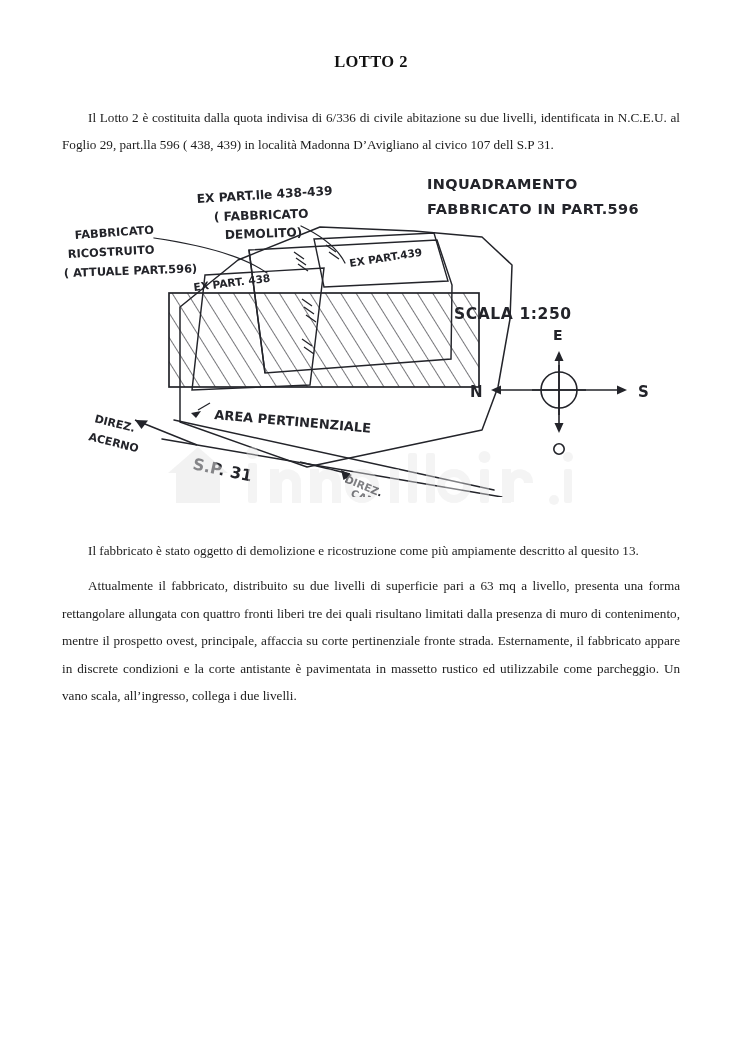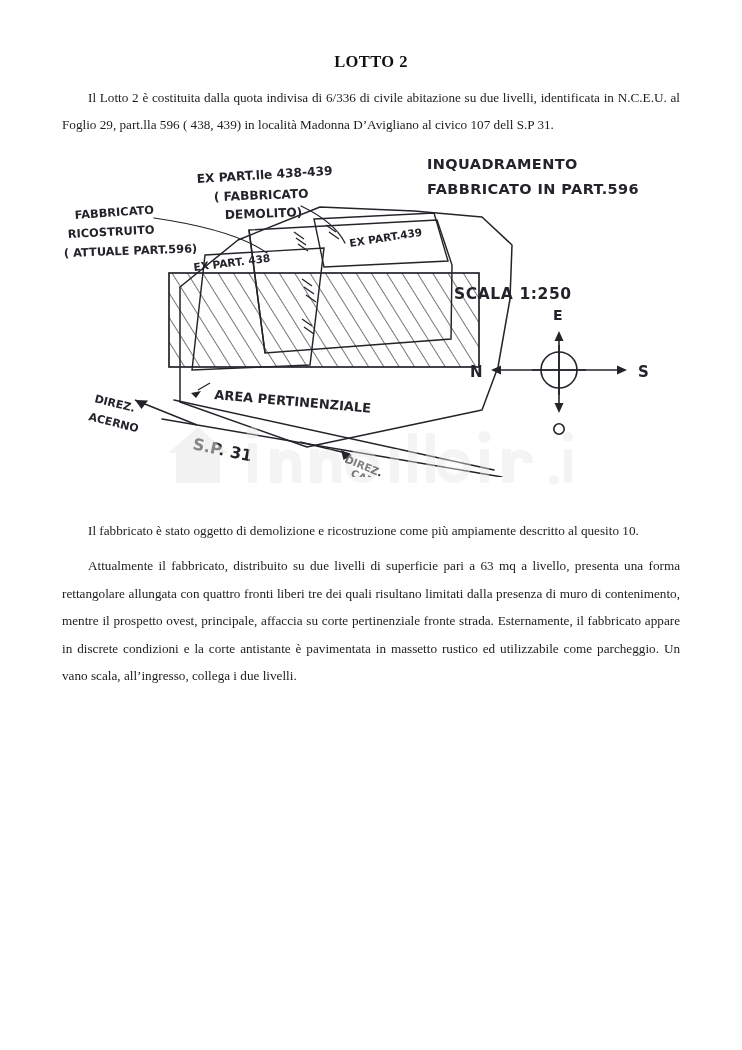--- a/index.html
+++ b/index.html
@@ -27,21 +27,21 @@
     position: absolute;
     left: 62px;
     top: 52px;
     width: 618px;
   }
   .doc-title {
     text-align: center;
     font-weight: bold;
     font-size: 16.5px;
     letter-spacing: 0.4px;
-    margin: 0 0 12px 0;
+    margin: 0 0 32px 0;
     color: #111;
   }
   p.body-text {
     font-size: 13.2px;
     line-height: 2.08;
     text-align: justify;
     margin: 8px 0 2px 0;
     color: #1c1c1c;
     text-indent: 26px;
     -webkit-hyphens: none;
@@ -242,18 +242,18 @@
               <circle cx="392" cy="57" r="5"></circle>
               <rect x="402" y="26" width="8" height="34" rx="2"></rect>
               <circle cx="406" cy="14" r="5"></circle>
             </g>
           </g>
         </svg>
       </div>
 
     </div>
 
-    <p class="body-text">Il fabbricato è stato oggetto di demolizione e ricostruzione come più ampiamente descritto al quesito 10.</p>
+    <p class="body-text">Il fabbricato è stato oggetto di demolizione e ricostruzione come più ampiamente descritto al quesito 13.</p>
 
     <p class="body-text">Attualmente il fabbricato, distribuito su due livelli di superficie pari a 63 mq a livello, presenta una forma rettangolare allungata con quattro fronti liberi tre dei quali risultano limitati dalla presenza di muro di contenimento, mentre il prospetto ovest, principale,  affaccia su corte pertinenziale fronte strada. Esternamente, il fabbricato appare in discrete condizioni e la corte antistante è pavimentata in massetto rustico ed utilizzabile come parcheggio. Un vano scala, all’ingresso,  collega i due livelli.</p>
 
   </div>
 </div>
 
 </body></html>

